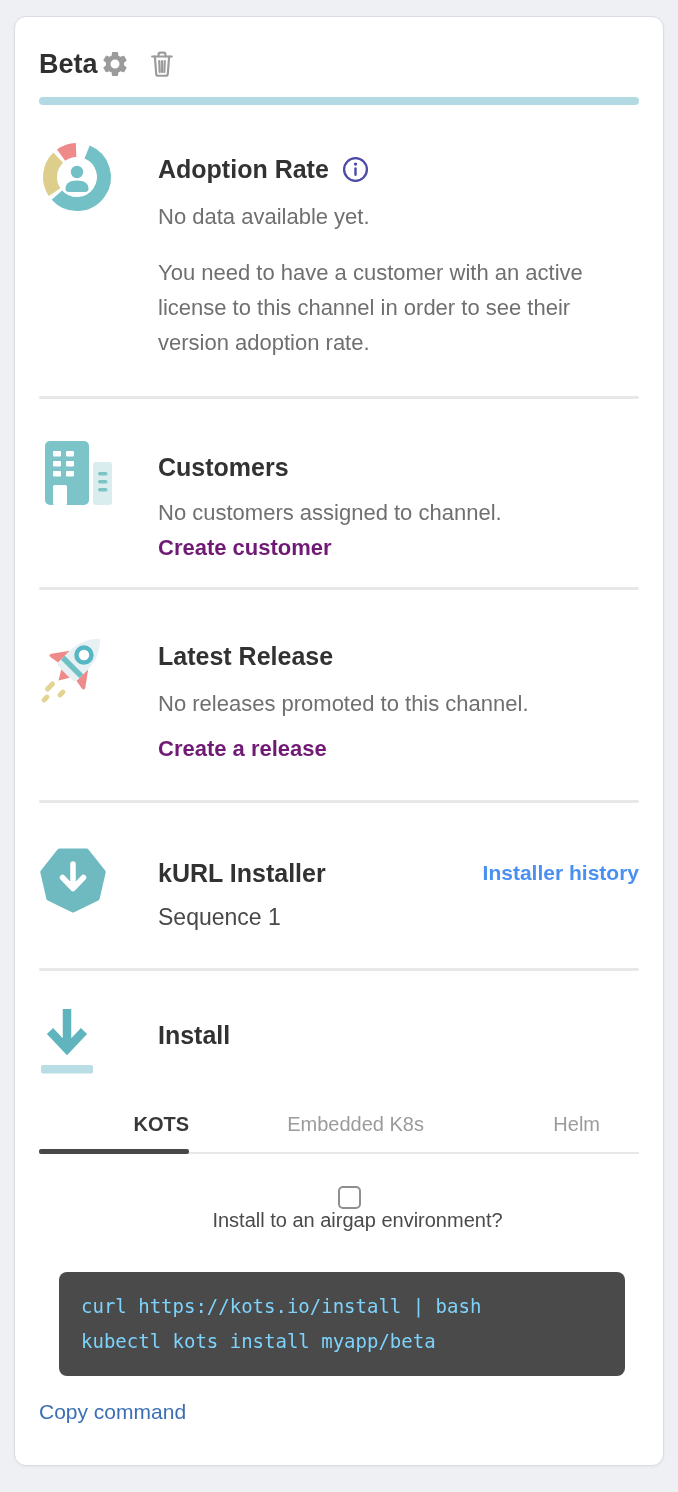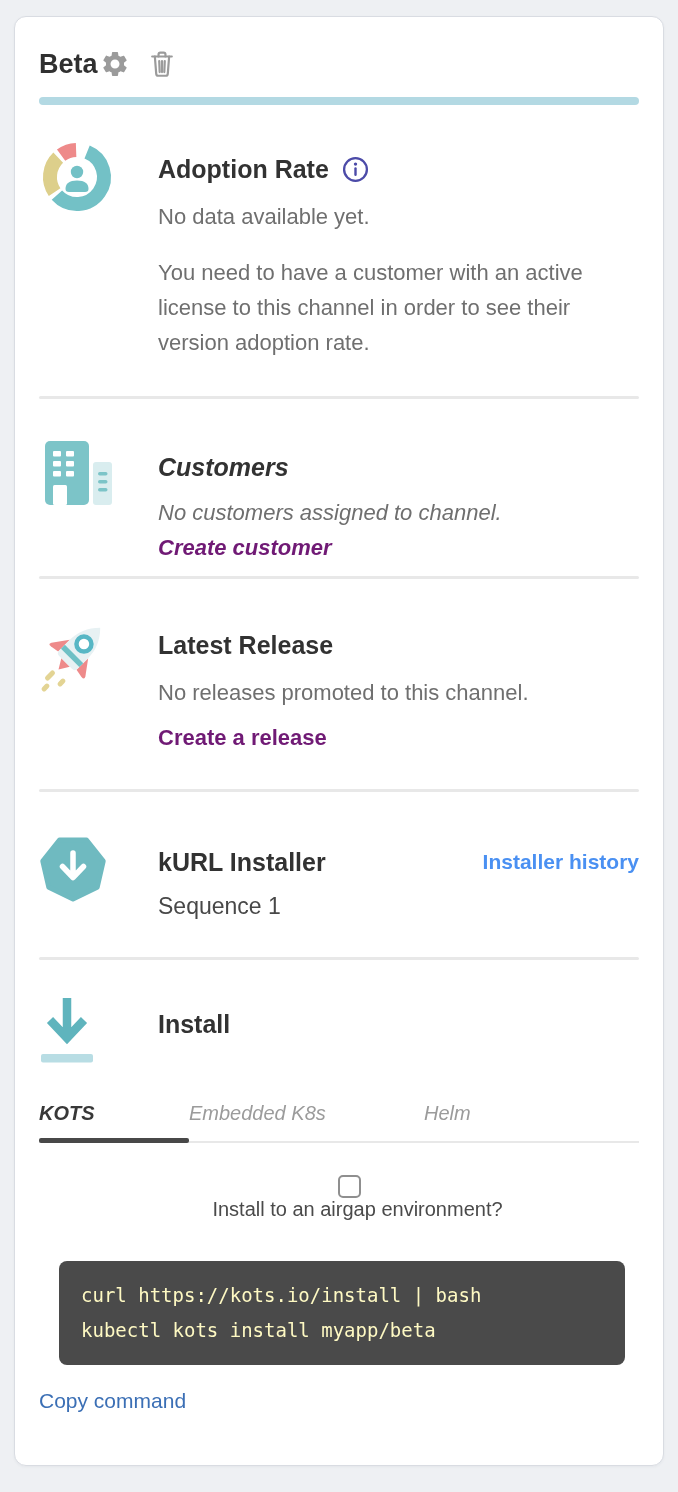--- a/index.html
+++ b/index.html
@@ -43,21 +43,21 @@
   .sec-title { font-size:25px; font-weight:600; color:#323232; line-height:36px; }
   .muted { font-size:22px; color:#6f6f6f; line-height:32px; }
   .hint { font-size:22px; color:#6f6f6f; line-height:35px; max-width:455px; margin-top:22px; }
   .link { font-size:22px; font-weight:600; color:#701a75; text-decoration:none; cursor:pointer; display:inline-block; }
   .divider { height:3px; background:#e8e8e8; border-radius:2px; }
 
   .sec-adoption { padding:34px 0 36px 0; }
   .sec-adoption .sec-body { padding-top:12px; }
   .sec-adoption .muted { margin-top:14px; }
 
-  .sec-customers { padding:40px 0 15px 0;font-style:italic; }
+  .sec-customers { padding:40px 0 26px 0; }
   .sec-customers .sec-body { padding-top:10px; }
   .sec-customers .muted { margin-top:12px; }
   .sec-customers .link { margin-top:6px; }
 
   .sec-release { padding:38px 0 38px 0; }
   .sec-release .sec-body { padding-top:10px; }
   .sec-release .muted { margin-top:14px; }
   .sec-release .link { margin-top:16px; }
 
   .sec-kurl { padding:42px 0 34px 0; }
@@ -72,27 +72,26 @@
   
   .tabs {
     margin-top:30px;
     display:flex;
     border-bottom:2px solid #e8e8e8;
     position:relative;
   }
   .tab {
     font-size:20px;
     color:#9b9b9b;
-    text-align:left;
+    text-align:right;
     padding:4px 0 16px 0;
     cursor:pointer;
     position:relative;
     background:none; border:none;
     font-family:"Liberation Sans", sans-serif;
-    font-style:italic;
   }
   .tab-kots { width:150px; }
   .tab-embedded { width:235px; }
   .tab-helm { width:176px; }
   .tab.active { color:#383838; font-weight:600; }
   .tab.active::after {
     content:"";
     position:absolute;
     left:0; right:0; bottom:-2px;
     height:5px;
@@ -114,21 +113,21 @@
   .codeblock {
     margin:40px 14px 0 20px;
     background:#4a4a4a;
     border-radius:8px;
     padding:17px 22px;
   }
   .code-line {
     font-family:"DejaVu Sans Mono", monospace;
     font-size:19px;
     line-height:35px;
-    color:#fef9c3;
+    color:#7dd3fc;
     white-space:pre;
   }
   .copy-link {
     display:inline-block;
     margin-top:24px;
     font-size:21px;
     font-weight:500;
     color:#3b6fb5;
     text-decoration:none;
     cursor:pointer;

